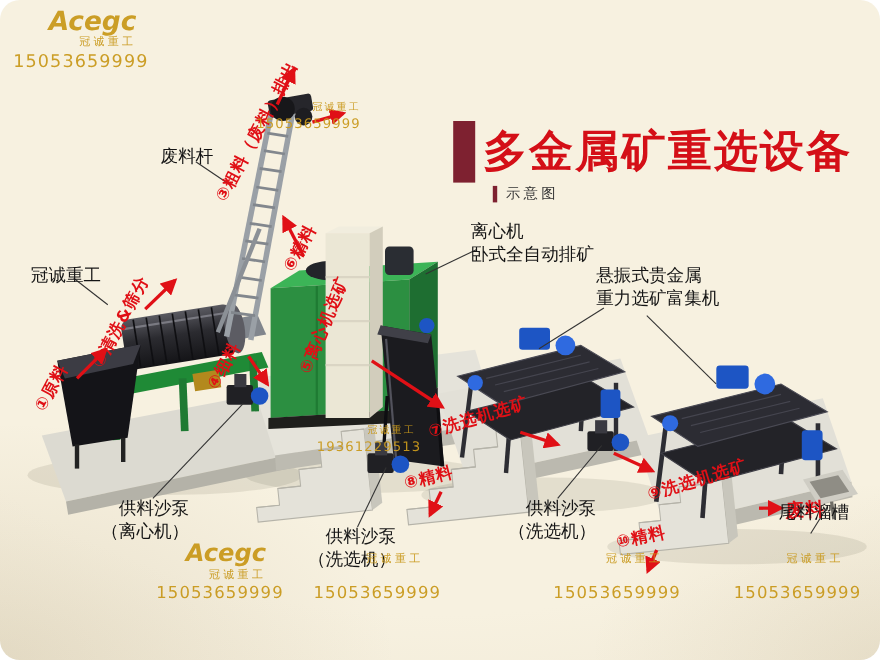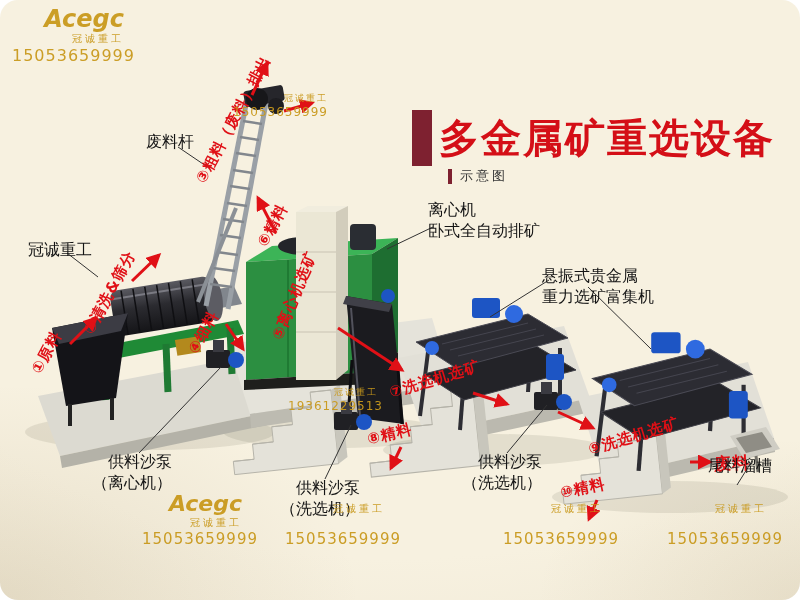--- a/index.html
+++ b/index.html
@@ -258,21 +258,21 @@
   <div class="flow" style="left:388px;top:370px;transform:rotate(-17deg)">⑦洗选机选矿</div>
   <div class="flow" style="left:367px;top:425px;transform:rotate(-14deg)">⑧精料</div>
   <div class="flow" style="left:587px;top:427px;transform:rotate(-17deg)">⑨洗选机选矿</div>
   <div class="flow" style="left:560px;top:479px;transform:rotate(-12deg)">⑩精料</div>
   <div class="flow" style="left:714px;top:452px;font-size:17px;transform:rotate(-3deg)">废料</div>
 
   <div class="eq" style="left:146px;top:132px">废料杆</div>
   <div class="eq" style="left:28px;top:240px">冠诚重工</div>
   <div class="eq" style="left:428px;top:200px">离心机
 卧式全自动排矿</div>
-  <div class="eq" style="left:542px;top:266px">悬振式贵金属
+  <div class="eq" style="left:542px;top:240px">悬振式贵金属
 重力选矿富集机</div>
   <div class="eq center" style="left:92px;top:452px">供料沙泵
 （离心机）</div>
   <div class="eq center" style="left:280px;top:478px">供料沙泵
 （洗选机）</div>
   <div class="eq center" style="left:462px;top:452px">供料沙泵
 （洗选机）</div>
   <div class="eq" style="left:708px;top:456px">尾料溜槽</div>
 
   <div class="title-wrap">

